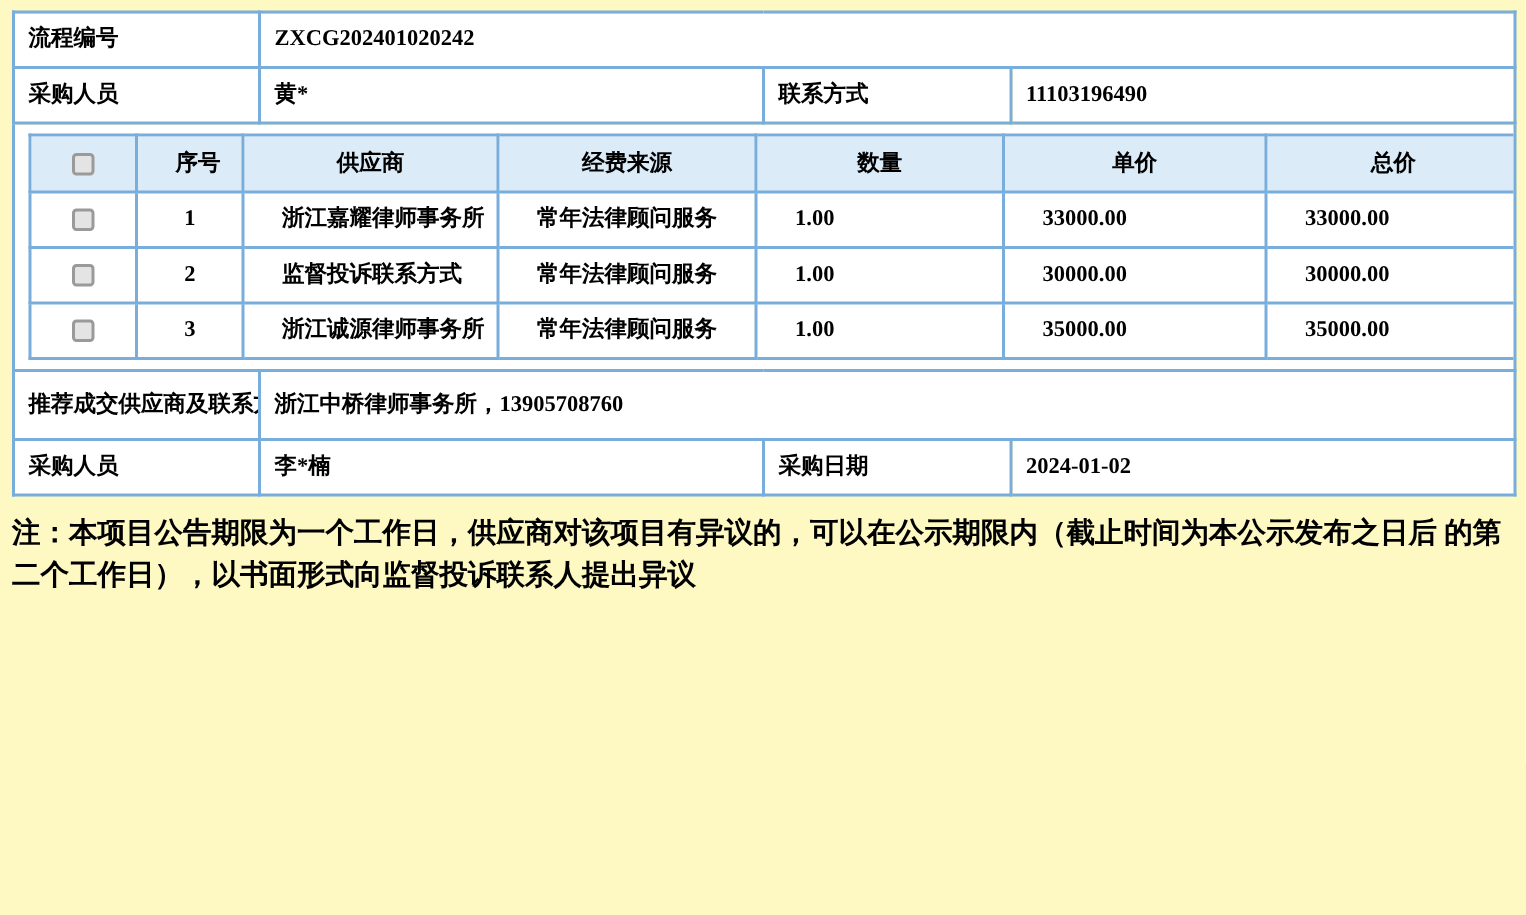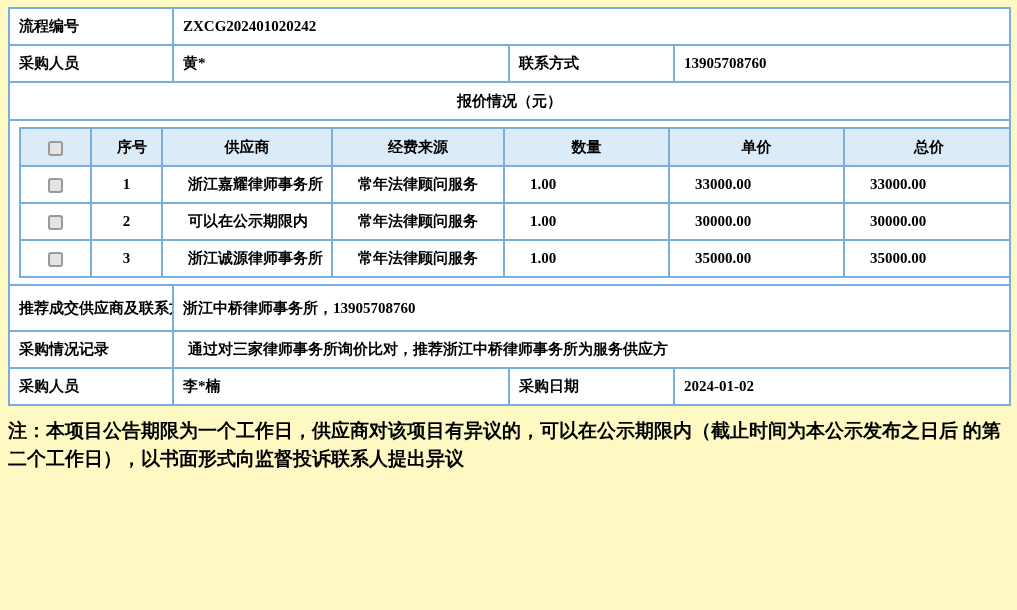--- a/index.html
+++ b/index.html
@@ -70,26 +70,23 @@
       </colgroup>
     <tbody>
       <tr class="r37">
         <td class="lbl">流程编号</td>
         <td colspan="3">ZXCG202401020242</td>
       </tr>
       <tr class="r37">
         <td class="lbl">采购人员</td>
         <td>黄*</td>
         <td class="lbl">联系方式</td>
-        <td>13905708760</td>
+        <td>11103196490</td>
       </tr>
 
-      <tr class="r38">
-        <td class="title-cell" colspan="4">报价情况（元）</td>
-      </tr>
 
       <tr>
         <td class="nest" colspan="4">
           <table class="inner">
             <colgroup>
               <col style="width:71px">
                 <col style="width:71px">
                 <col style="width:170px">
               <col style="width:172px">
                 <col style="width:165px">
@@ -111,21 +108,21 @@
                 <td class="center">1</td>
                 <td>浙江嘉耀律师事务所</td>
                 <td>常年法律顾问服务</td>
                 <td>1.00</td>
                 <td>33000.00</td>
                 <td>33000.00</td>
               </tr>
               <tr>
                 <td class="center"><span class="checkbox"></span></td>
                 <td class="center">2</td>
-                <td>可以在公示期限内</td>
+                <td>监督投诉联系方式</td>
                 <td>常年法律顾问服务</td>
                 <td>1.00</td>
                 <td>30000.00</td>
                 <td>30000.00</td>
               </tr>
               <tr>
                 <td class="center"><span class="checkbox"></span></td>
                 <td class="center">3</td>
                 <td>浙江诚源律师事务所</td>
                 <td>常年法律顾问服务</td>
@@ -136,24 +133,20 @@
             </tbody>
           </table>
         </td>
       </tr>
 
       <tr class="r46">
         <td class="lbl wrap" style="padding:2px 9px;">推荐成交供应商及联系方式</td>
         <td colspan="3">浙江中桥律师事务所，13905708760</td>
       </tr>
       <tr class="r37">
-        <td class="lbl">采购情况记录</td>
-        <td colspan="3" style="padding-left:14px;">通过对三家律师事务所询价比对，推荐浙江中桥律师事务所为服务供应方</td>
-      </tr>
-      <tr class="r37">
         <td class="lbl">采购人员</td>
         <td class="indent">李*楠</td>
         <td class="lbl">采购日期</td>
         <td>2024-01-02</td>
       </tr>
     </tbody>
   </table>
 
   <div class="note">注：本项目公告期限为一个工作日，供应商对该项目有异议的，可以在公示期限内（截止时间为本公示发布之日后 的第二个工作日），以书面形式向监督投诉联系人提出异议</div>
 

